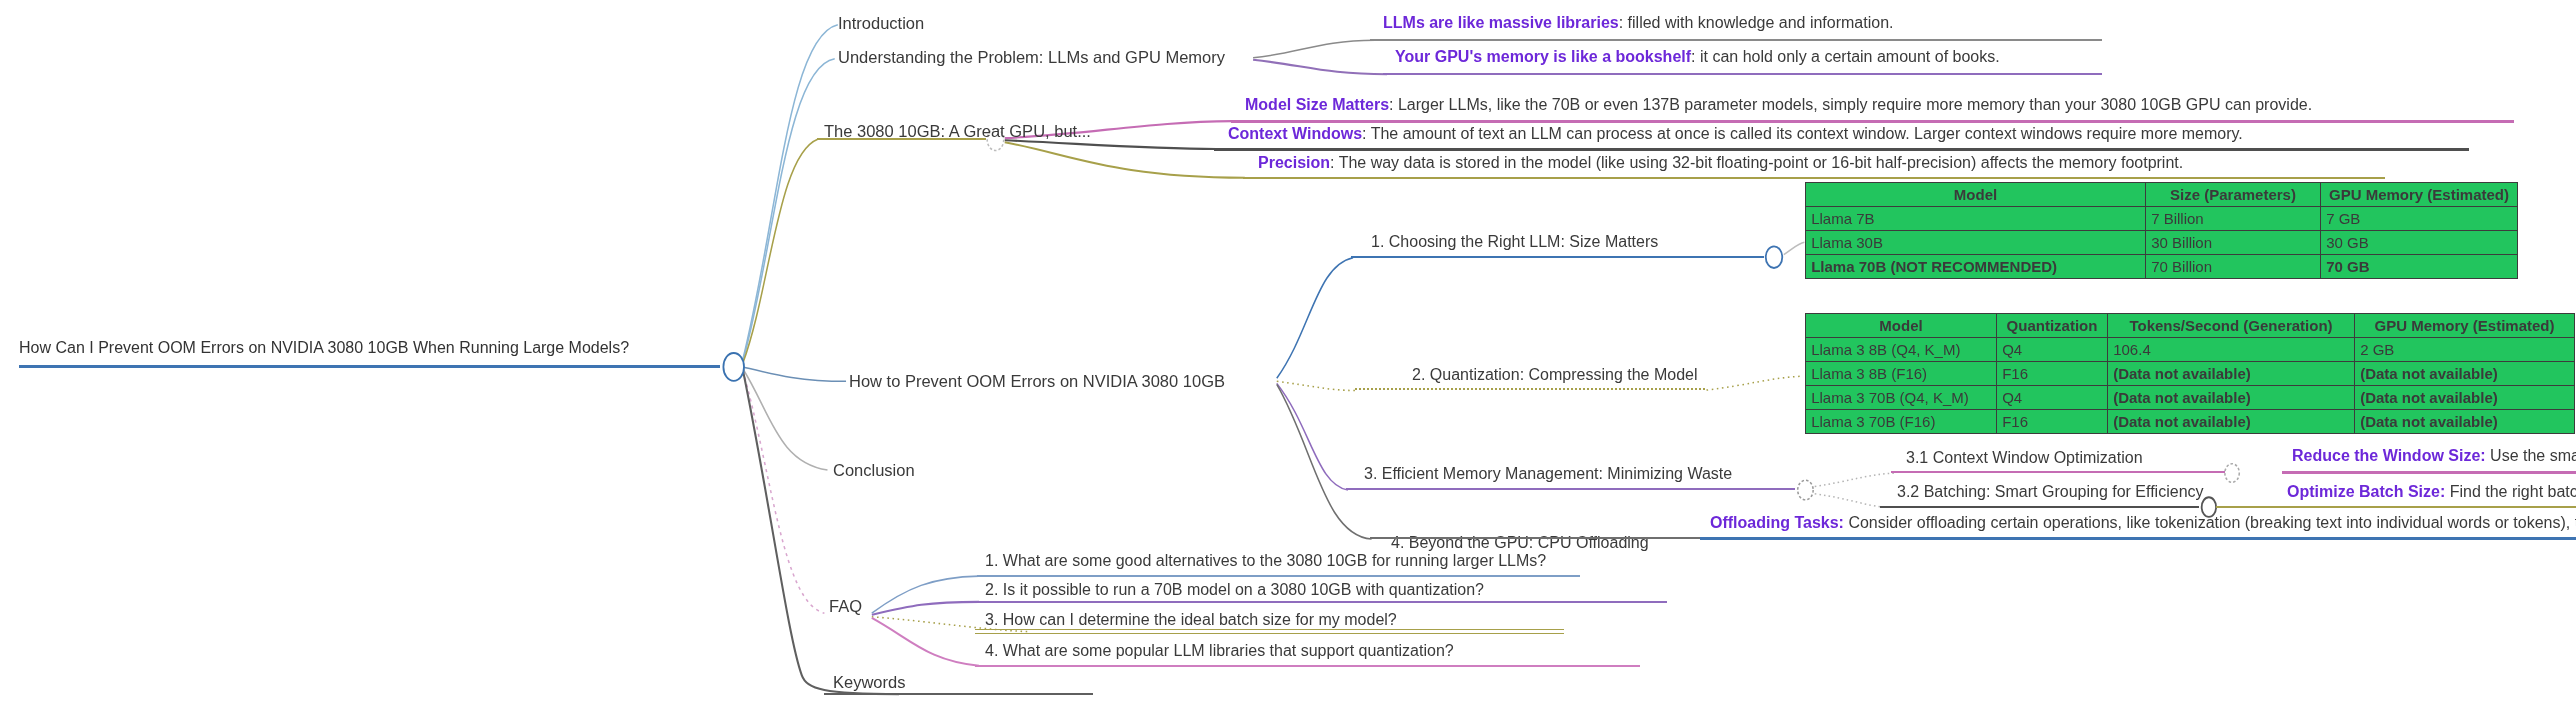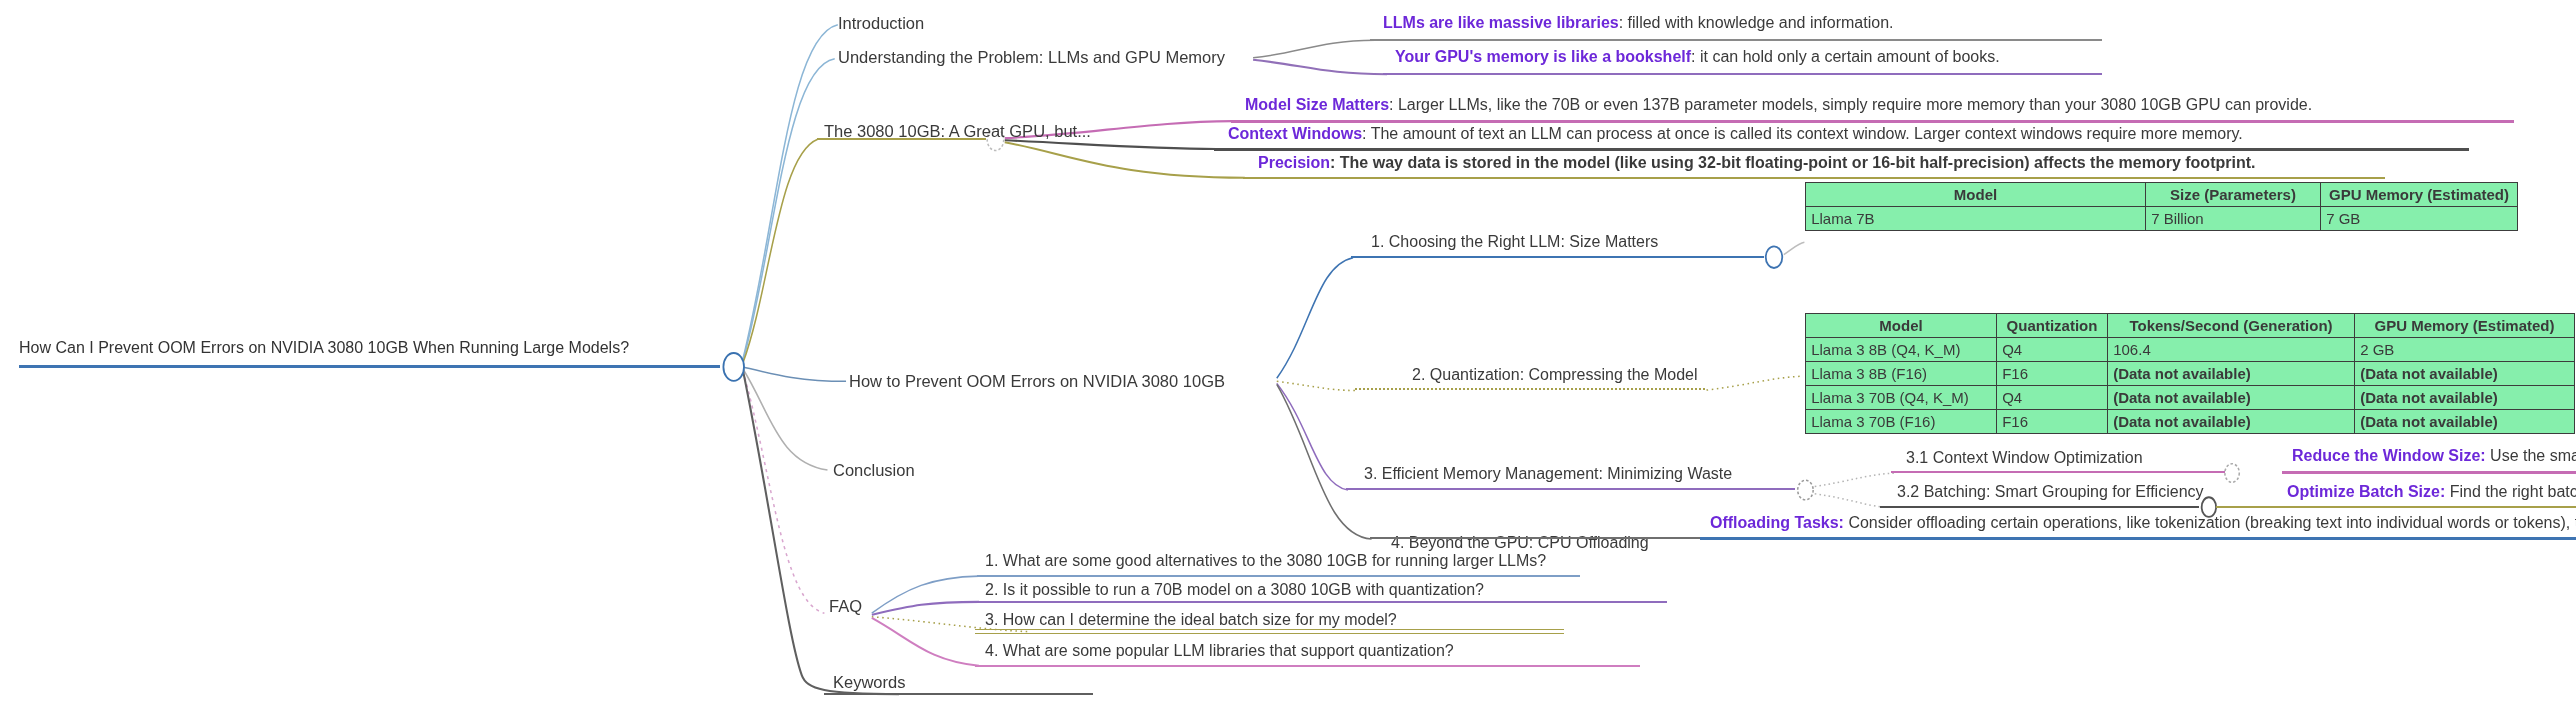--- a/index.html
+++ b/index.html
@@ -18,21 +18,21 @@
   .u-olive{background:#a7a04a;}
   .u-gray{background:#6f6f6f;}
   .u-dgray{background:#4f4f4f;}
   .u-steel{background:#7e9ec6;}
   .u-lgray{background:#8a8a8a;}
   .u-dotted{background:none;border-top:2.1px dotted #a7a04a;}
   .u-double{background:none;border-top:1.5px solid #a7a04a;border-bottom:1.5px solid #a7a04a;height:2.6px;}
   svg.wires{position:absolute;left:0;top:0;z-index:0;}
   .node,.ul,table.mmtable{z-index:2;}
   table.mmtable{
-    position:absolute;border-collapse:collapse;background:#86efac;
+    position:absolute;border-collapse:collapse;background:#22c55e;
     font-size:15px;color:#3a3a3a;table-layout:fixed;
   }
   table.mmtable th, table.mmtable td{
     border:1px solid #3c3c3c;padding:2.1px 5.2px;text-align:left;overflow:hidden;white-space:nowrap;
   }
   table.mmtable th{text-align:center;font-weight:bold;}
   table.mmtable tr{height:24px;}
   td.bold{font-weight:bold;}
 </style>
 </head>
@@ -104,21 +104,21 @@
 <div class="node" style="left:1245px;top:96px;">
   <b>Model Size Matters</b><span>: Larger LLMs, like the 70B or even 137B parameter models, simply require more memory than your 3080 10GB GPU can provide.</span>
 </div>
 <div class="ul u-pink" style="left:1231px;top:120px;width:1283px;height:2.6px;"></div>
 
 <div class="node" style="left:1228px;top:125px;">
   <b>Context Windows</b><span>: The amount of text an LLM can process at once is called its context window. Larger context windows require more memory.</span>
 </div>
 <div class="ul u-dgray" style="left:1214px;top:148px;width:1255px;height:2.6px;"></div>
 
-<div class="node" style="left:1258px;top:154px;font-weight:bold;">
+<div class="node" style="left:1258px;top:154px;">
   <b>Precision</b><span>: The way data is stored in the model (like using 32-bit floating-point or 16-bit half-precision) affects the memory footprint.</span>
 </div>
 <div class="ul u-olive" style="left:1243px;top:177px;width:1142px;height:2.1px;"></div>
 
 <div class="node" style="left:1371px;top:233px;">1. Choosing the Right LLM: Size Matters</div>
 <div class="ul u-blue" style="left:1351px;top:256px;width:413px;height:2.1px;"></div>
 
 <div class="node" style="left:1412px;top:366px;">2. Quantization: Compressing the Model</div>
 <div class="ul u-dotted" style="left:1355px;top:388px;width:350px;height:0;"></div>
 
@@ -158,20 +158,30 @@
   <tbody>
       <tr>
     <th>Model</th>
     <th>Size (Parameters)</th>
     <th>GPU Memory (Estimated)</th>
   </tr>
   <tr>
     <td>Llama 7B</td>
     <td>7 Billion</td>
     <td>7 GB</td>
+  </tr>
+  <tr>
+    <td>Llama 30B</td>
+    <td>30 Billion</td>
+    <td>30 GB</td>
+  </tr>
+  <tr>
+    <td class="bold">Llama 70B (NOT RECOMMENDED)</td>
+    <td>70 Billion</td>
+    <td class="bold">70 GB</td>
   </tr>
 </tbody>
   </table>
 
 <table class="mmtable" style="left:1805px;top:313px;width:769px;">
   <colgroup>
       <col style="width:191px">
       <col style="width:111px">
       <col style="width:247px">
       <col style="width:220px">

